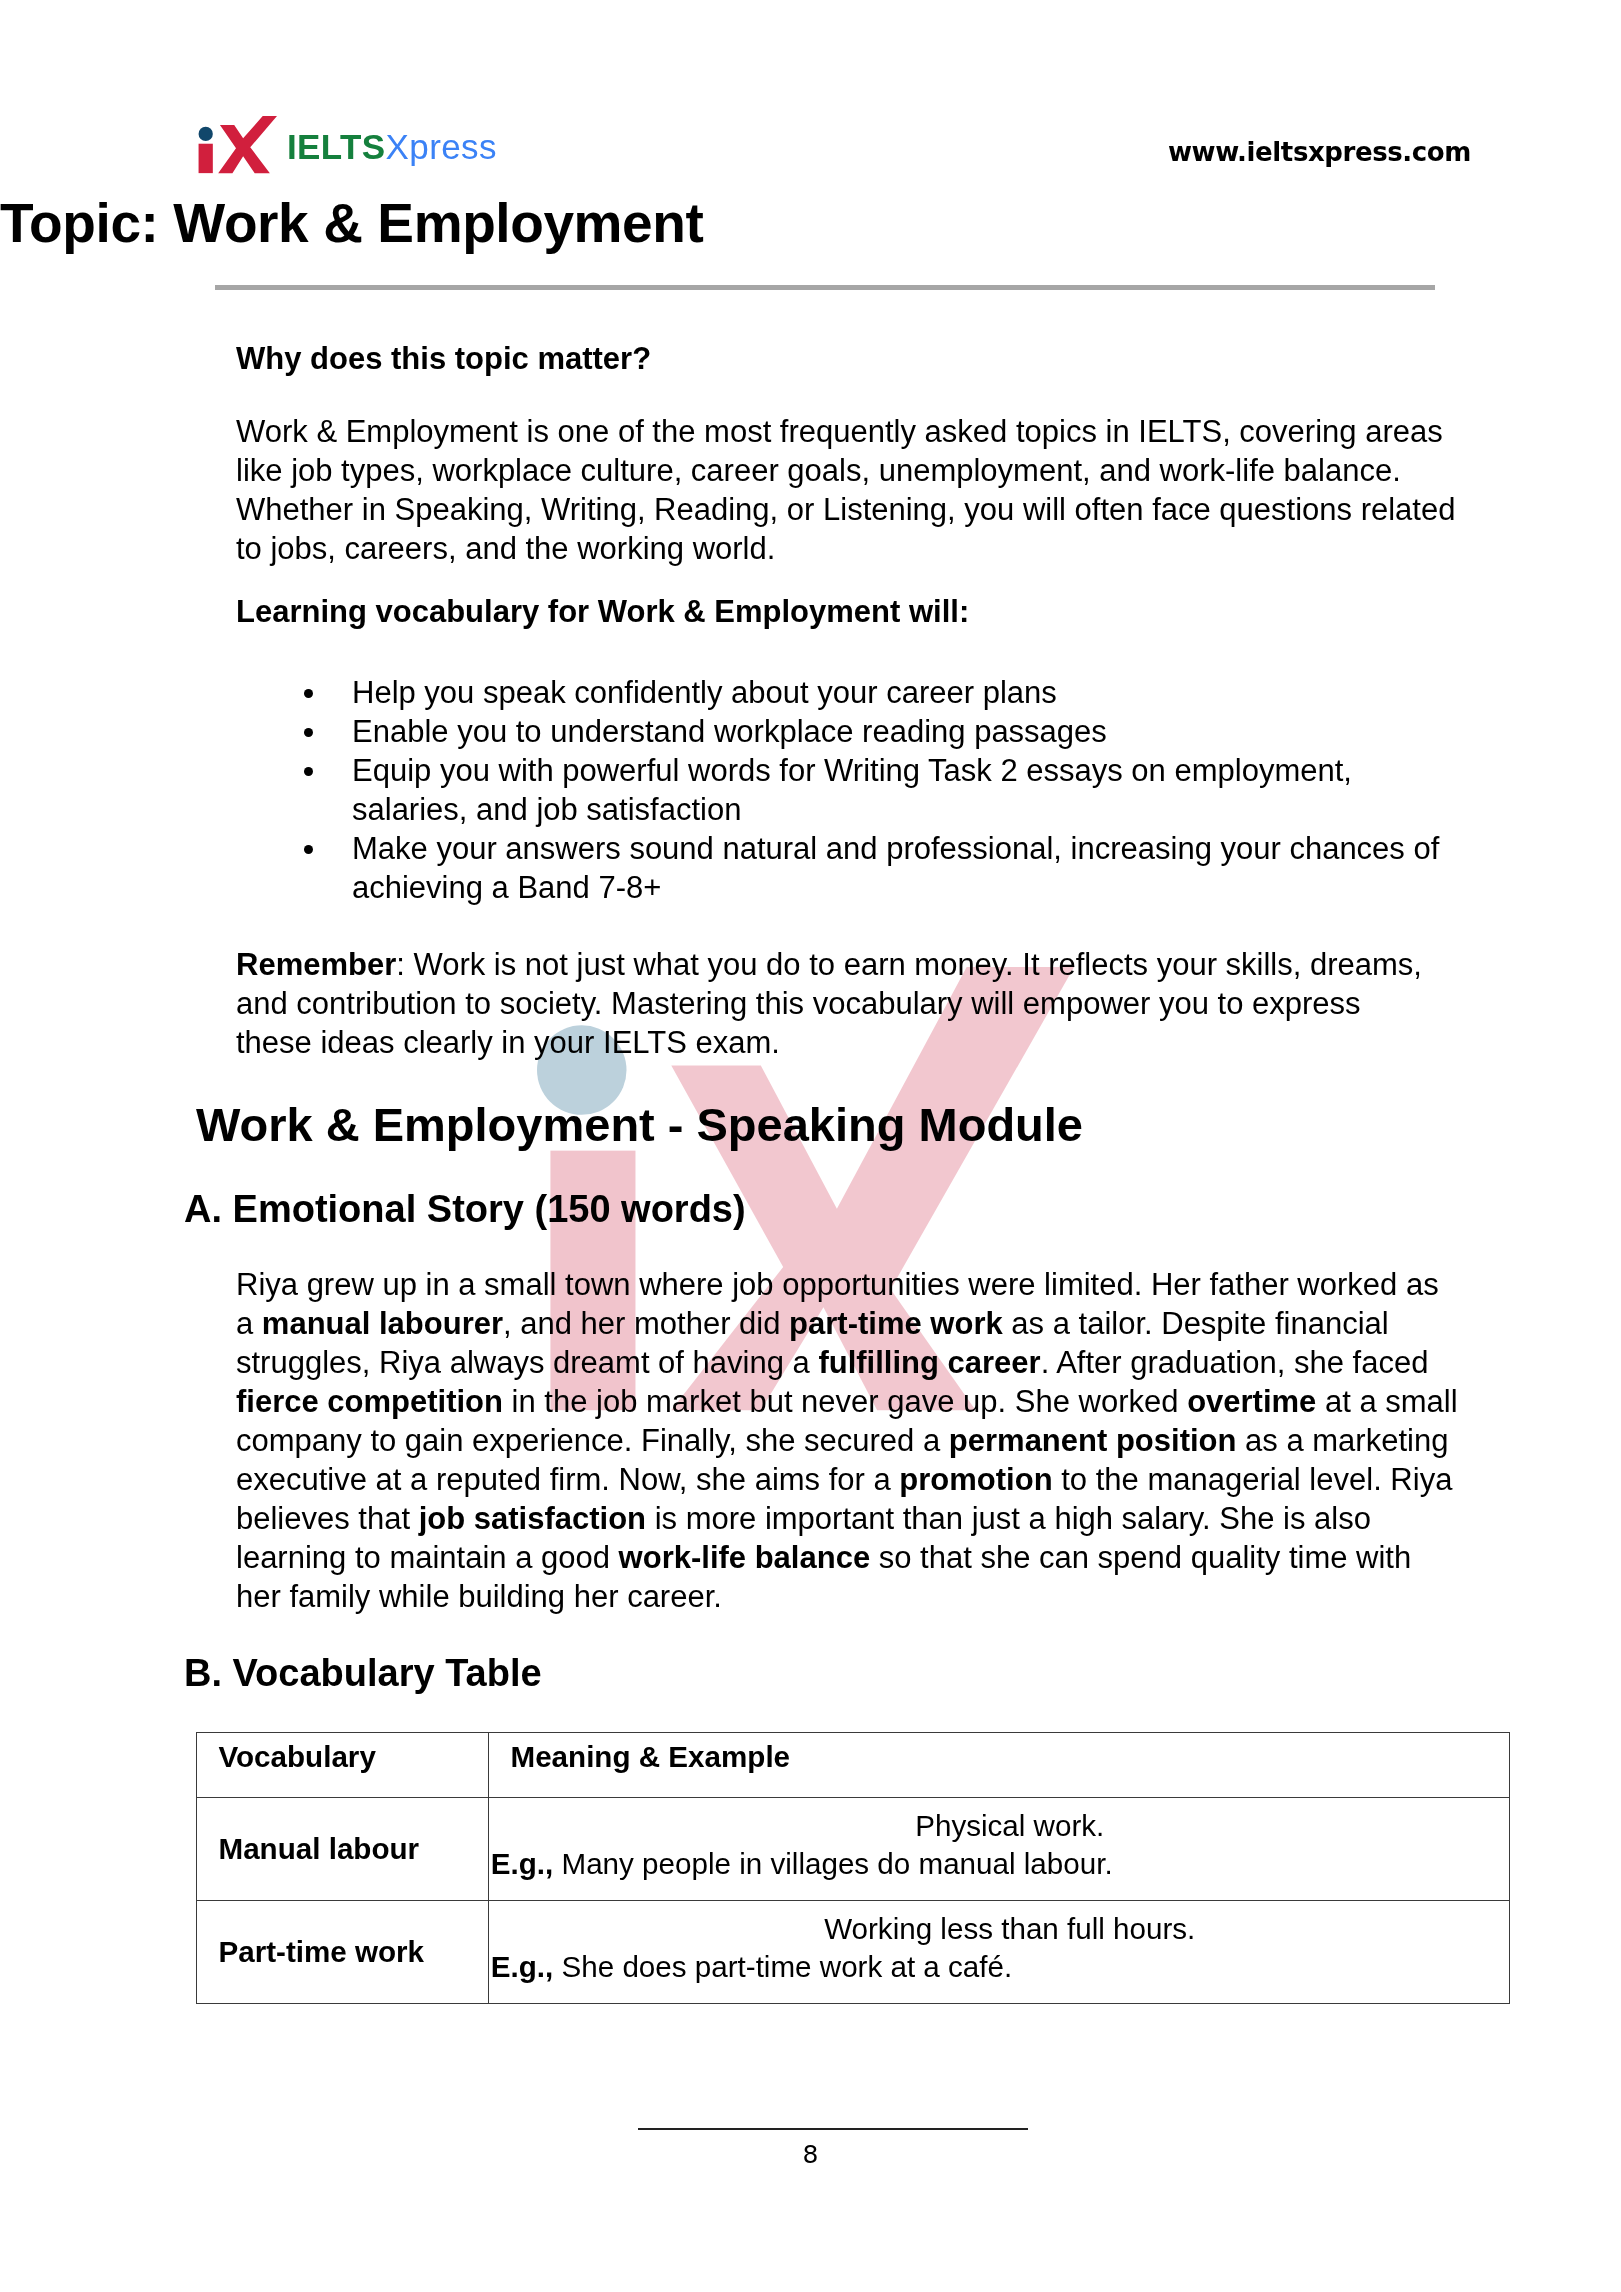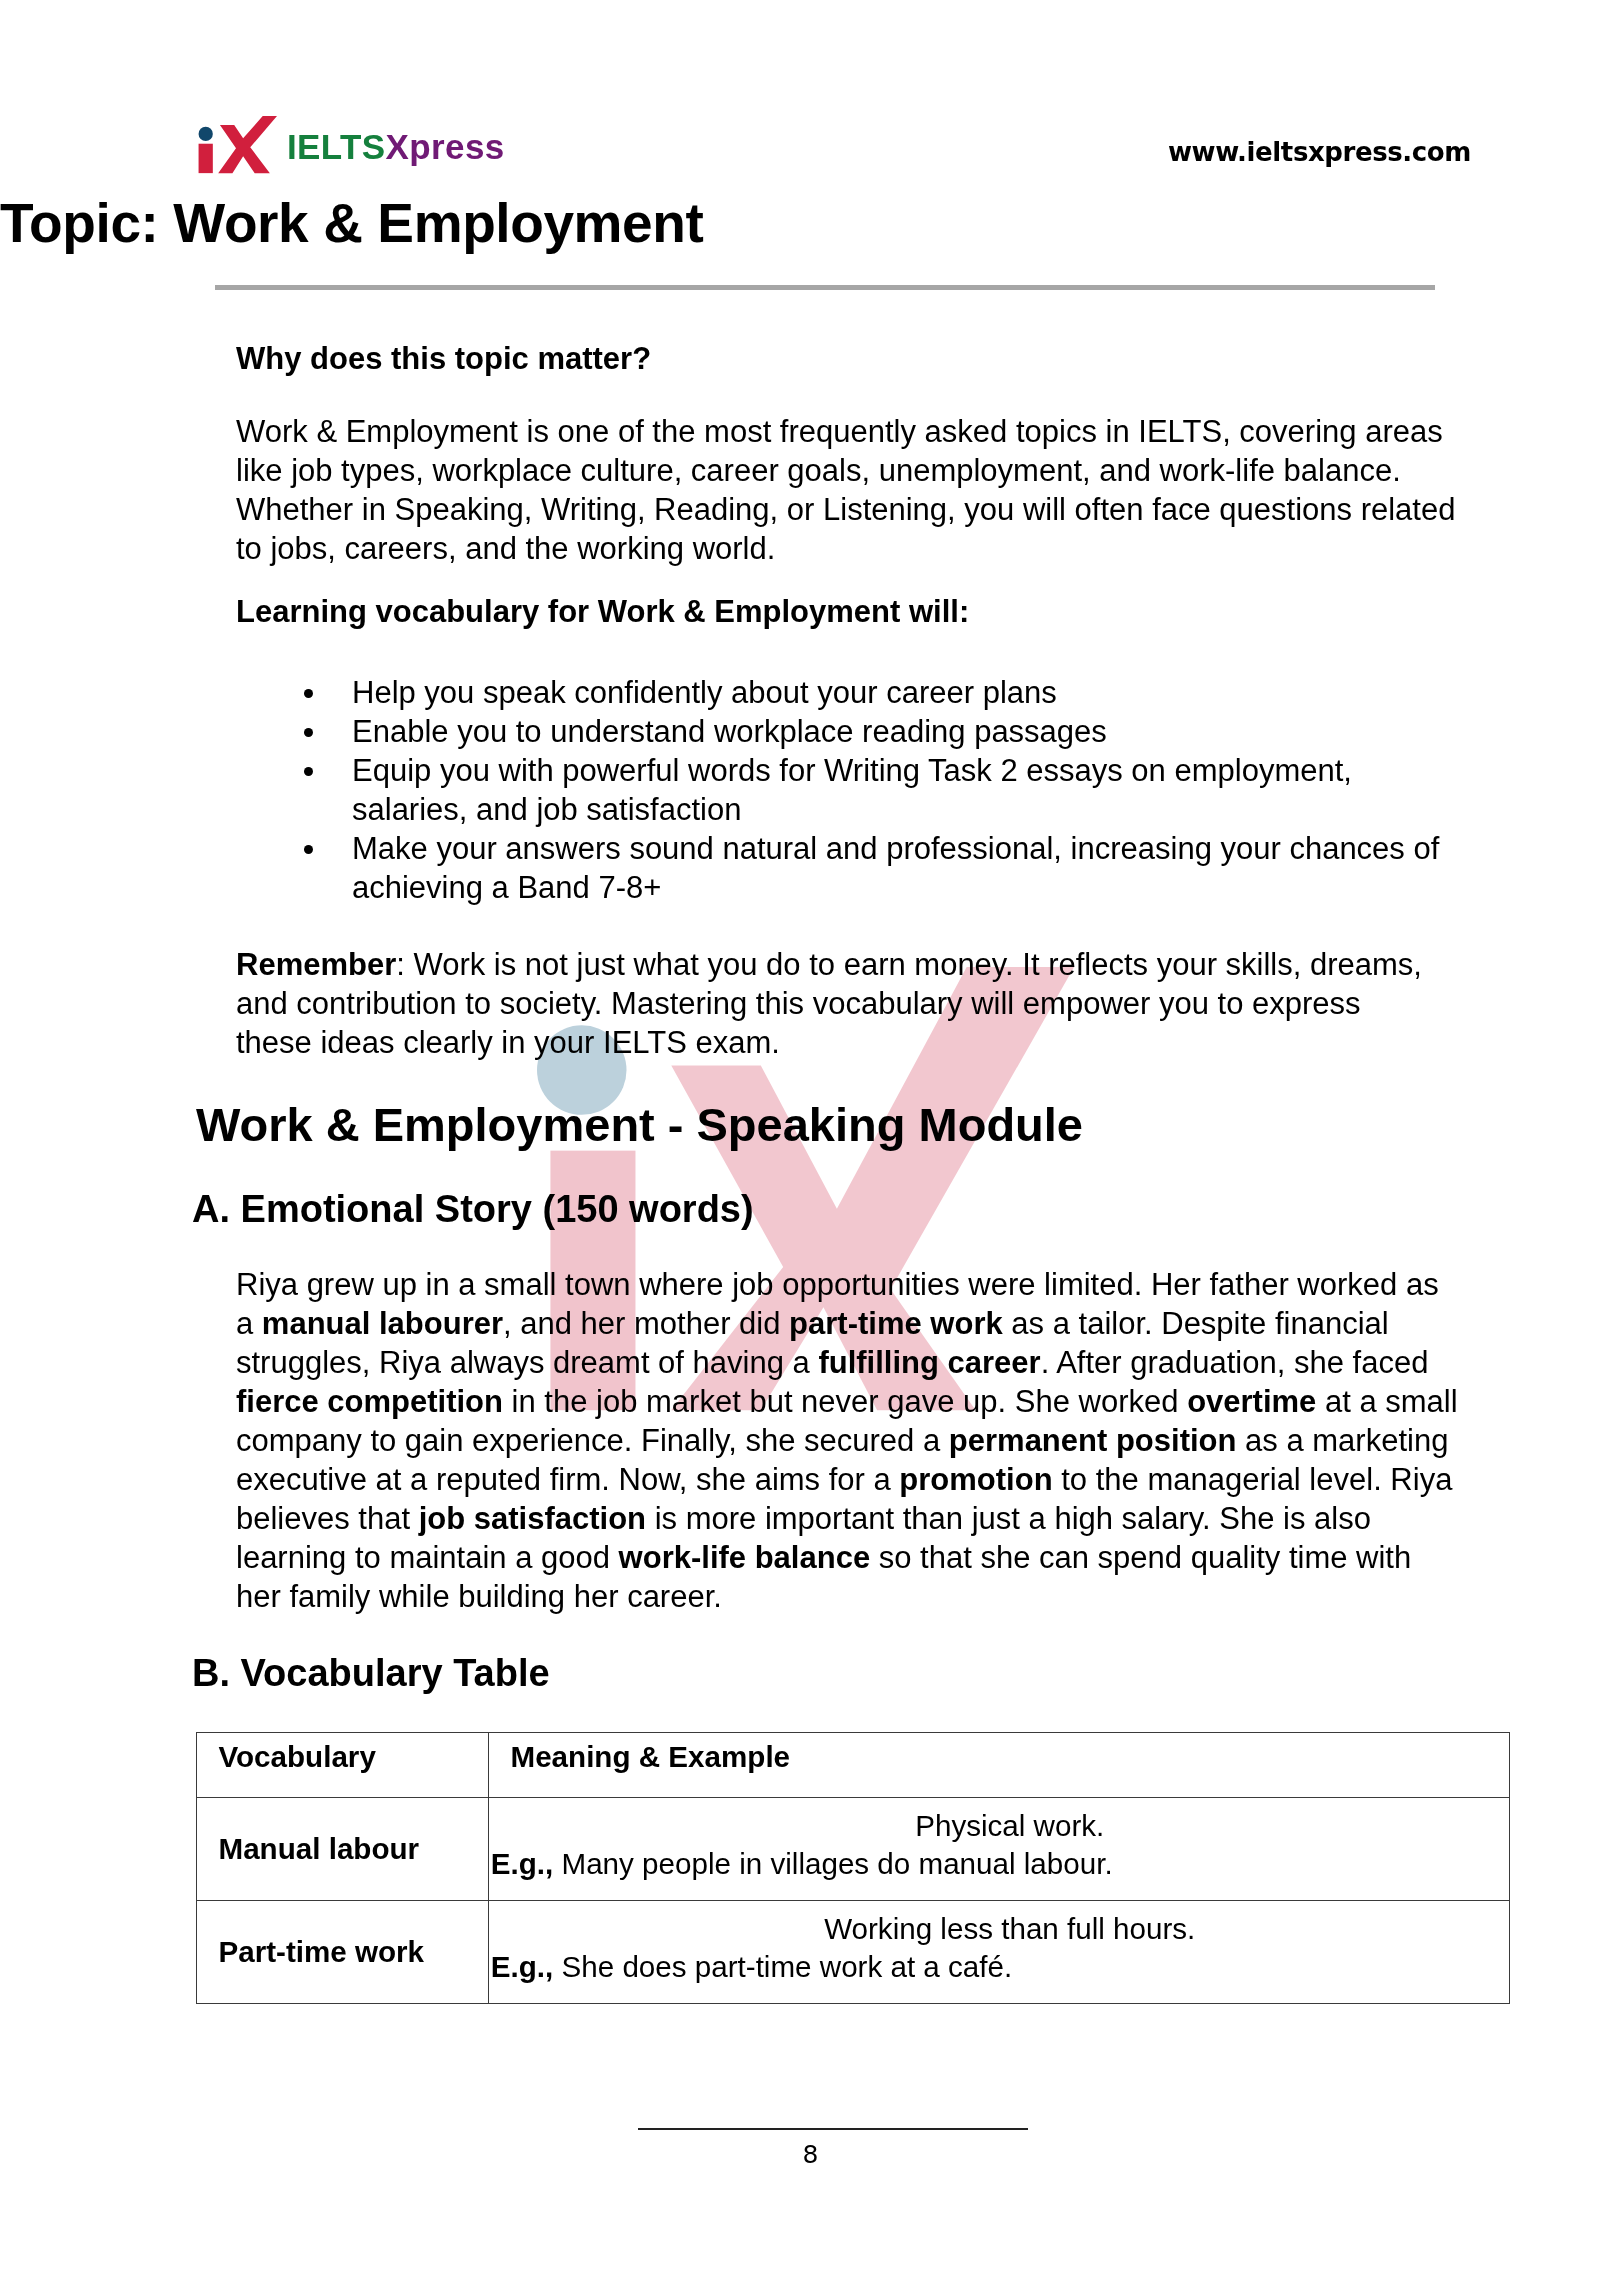--- a/index.html
+++ b/index.html
@@ -10,42 +10,42 @@
     .abs { position: absolute; }
 
     
     .logo { left: 195px; top: 114px; width: 322px; height: 63px; }
     .logo-mark { position: absolute; left: 0; top: 0; width: 82px; height: 63px; }
     .logo-text {
       position: absolute; left: 92px; top: 12.5px; font-size: 35px; font-weight: bold;
       letter-spacing: 0.4px; white-space: nowrap;
     }
     .logo-text .a { color: #15803d; }
-    .logo-text .b { color: #701a75; font-weight: bold; }
+    .logo-text .b { color: #3b82f6; font-weight: normal; }
 
     .site-url {
       right: 150px; top: 137px; font-size: 26px; font-weight: bold;
       font-family: "DejaVu Sans", sans-serif; letter-spacing: -0.4px;
     }
     .page-title {
       left: 0; width: 1621px; top: 191px; 
       font-size: 55px; font-weight: bold; letter-spacing: -0.4px;
     }
     .title-rule {
       left: 215px; top: 285px; width: 1220px; height: 4.5px; background: #a6a6a6;
     }
 
     
     .watermark { left: 537px; top: 931px; width: 555px; height: 484px; pointer-events: none; }
 
     
     .body-block { left: 196px; width: 1272px; font-size: 31px; line-height: 39px; margin-left: 40px; }
     .h-bold { font-weight: bold; font-size: 31px; }
     .h1 { font-size: 47px; font-weight: bold; left: 196px; }
-    .h2 { font-size: 38px; font-weight: bold; left: 192px; }
+    .h2 { font-size: 38px; font-weight: bold; left: 184px; }
     p { margin: 0; }
 
     ul.bullets { margin: 0; padding: 0; list-style: none; }
     ul.bullets li { position: relative; padding-left: 116px; }
     ul.bullets li .dot {
       position: absolute; left: 68px; top: 16px; width: 9px; height: 9px;
       border-radius: 50%; background: #000;
     }
 
     

